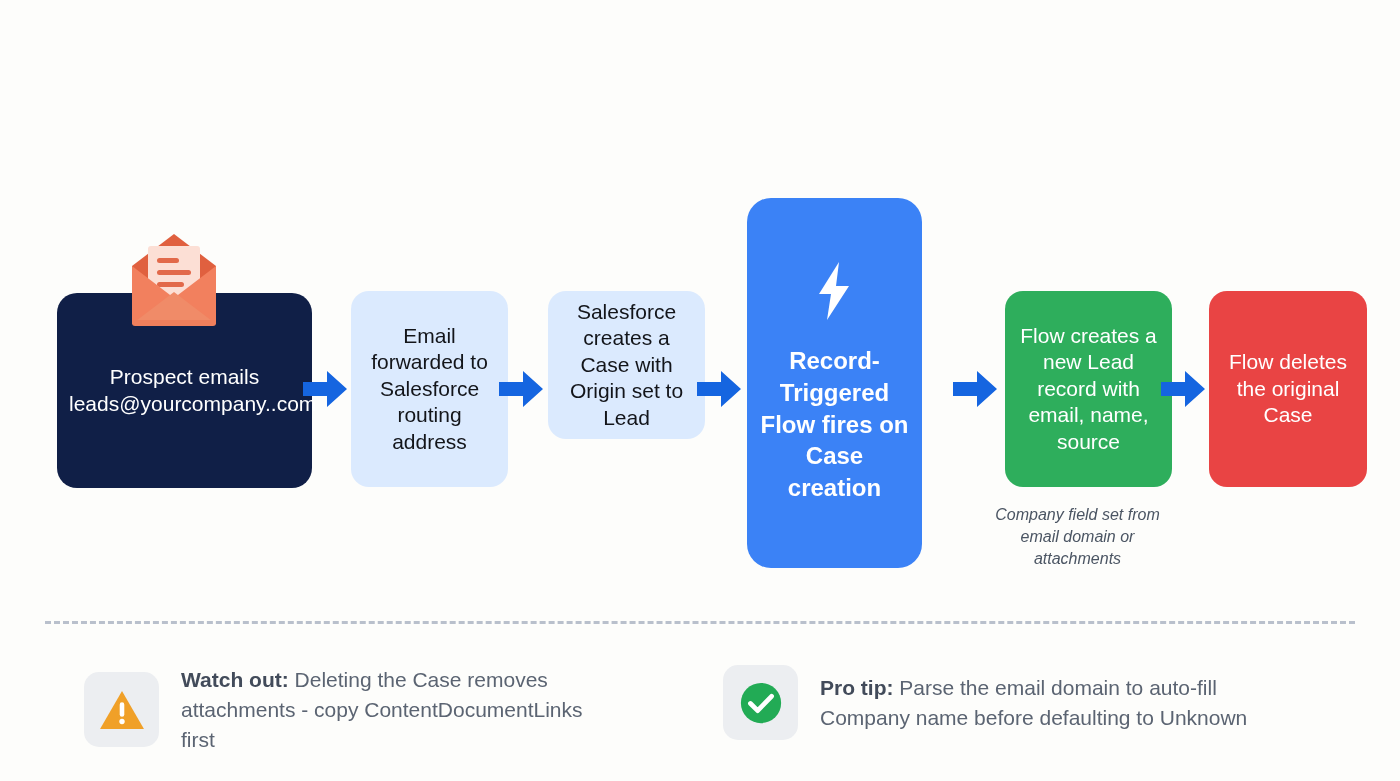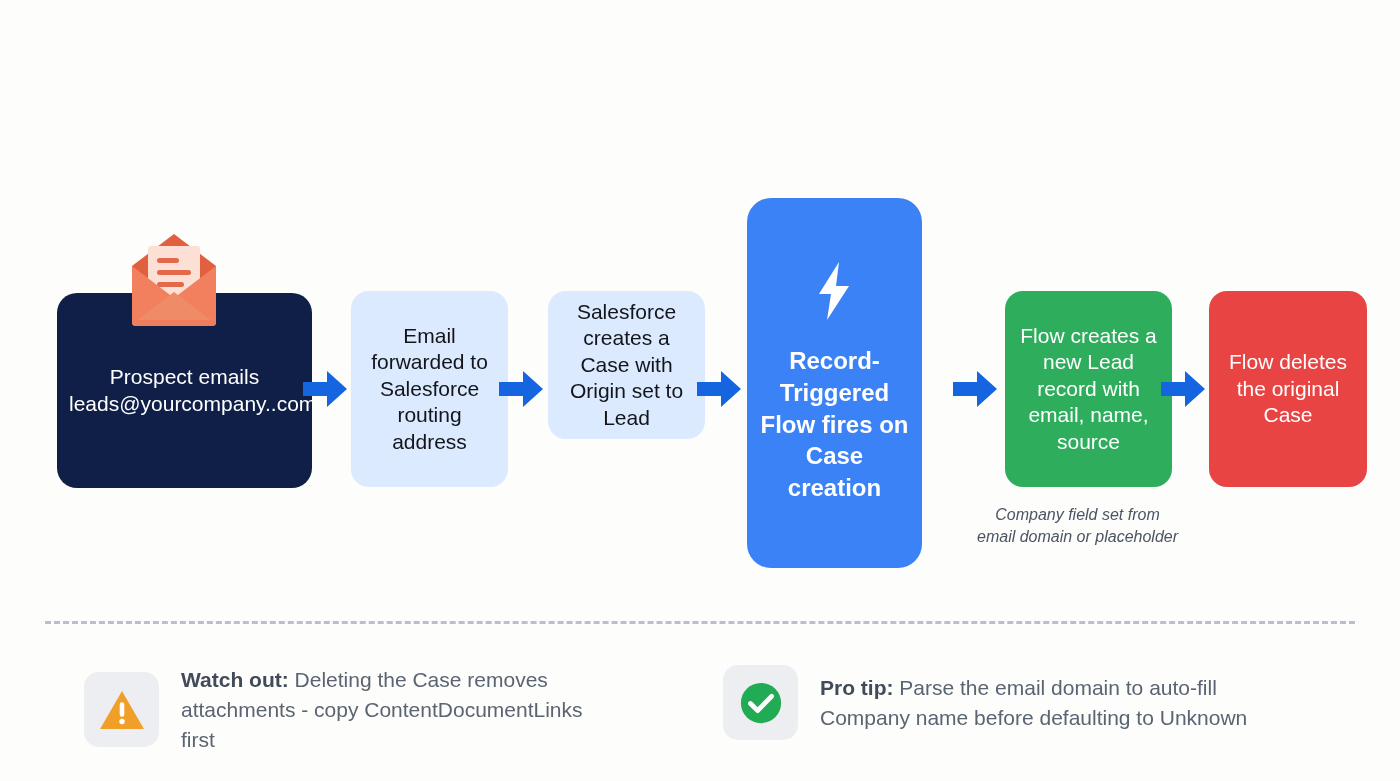--- a/index.html
+++ b/index.html
@@ -167,21 +167,21 @@
 
   <div class="arrow" id="arrow-3">
     <svg viewBox="0 0 44 40" width="44" height="40">
       <path d="M0 13 L24 13 L24 2 L44 20 L24 38 L24 27 L0 27 Z" fill="#1565e0"></path>
     </svg>
   </div>
 
   <div class="node" id="node-4">
     <span class="node-text">Flow creates a new Lead record with email, name, source</span>
   </div>
-  <div id="node-4-caption">Company field set from email domain or placeholder</div>
+  <div id="node-4-caption">Company field set from email domain or attachments</div>
 
   <div class="arrow" id="arrow-4">
     <svg viewBox="0 0 44 40" width="44" height="40">
       <path d="M0 13 L24 13 L24 2 L44 20 L24 38 L24 27 L0 27 Z" fill="#1565e0"></path>
     </svg>
   </div>
 
   <div class="node" id="node-5">
     <span class="node-text">Flow deletes the original Case</span>
   </div>

